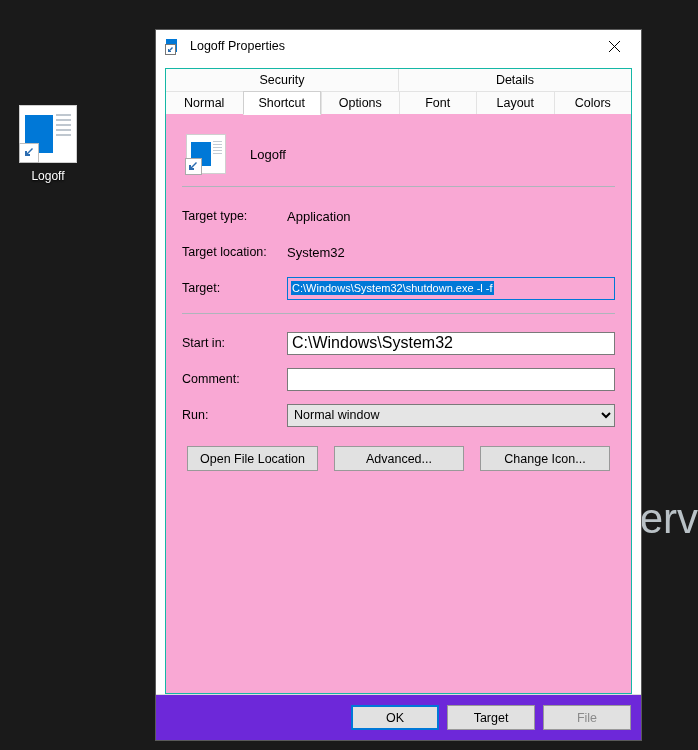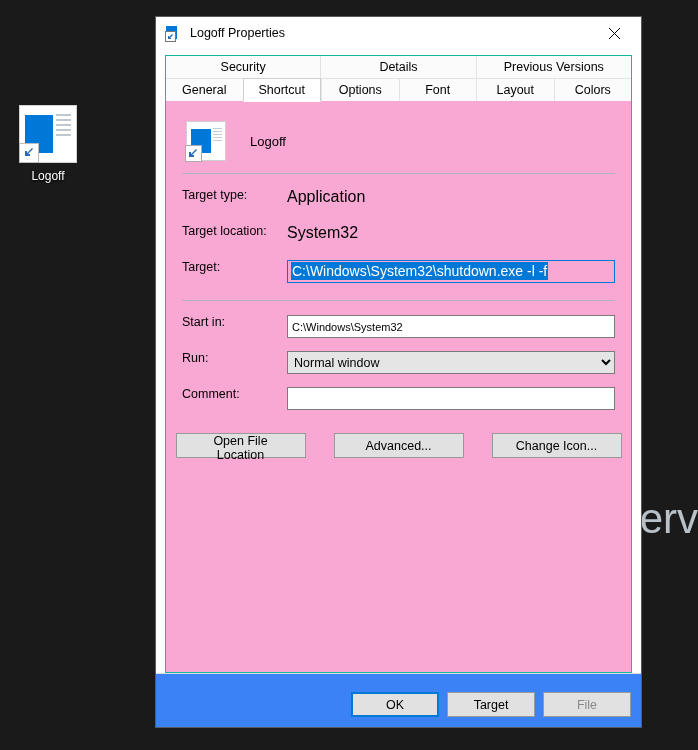--- a/index.html
+++ b/index.html
@@ -8,21 +8,21 @@
   
   .desk-icon{position:absolute;left:14px;top:105px;width:68px;text-align:center;color:#fff;font-size:12px}
   .desk-icon .tile{width:56px;height:56px;margin:0 auto 6px;background:#fff;position:relative;border:1px solid #d0d0d0}
   .desk-icon .tile .blue{position:absolute;left:5px;top:9px;width:28px;height:38px;background:#0078d7}
   .desk-icon .tile .lines{position:absolute;left:36px;top:8px;width:15px}
   .desk-icon .tile .lines div{height:2px;background:#bfc7cf;margin-bottom:3px}
   .desk-icon .tile .arrow{position:absolute;left:-1px;bottom:-1px;width:18px;height:18px;background:#fff;border:1px solid #bdbdbd}
   .desk-icon .tile .arrow svg{position:absolute;left:2px;top:2px}
   .desk-icon .label{text-shadow:0 1px 2px #000}
   
-  .dialog{position:absolute;left:155px;top:16px;width:485px;height:710px;background:#fff;border:1px solid #5a5a5a;display:flex;flex-direction:column}
+  .dialog{position:absolute;left:155px;top:29px;width:485px;height:710px;background:#fff;border:1px solid #5a5a5a;display:flex;flex-direction:column}
   .titlebar{display:flex;align-items:center;height:32px;padding:0 9px 0 10px;background:#fff}
   .titlebar .ticon{width:16px;height:16px;margin-right:8px;position:relative}
   .titlebar .ticon .b{position:absolute;left:0;top:1px;width:11px;height:13px;background:#0078d7}
   .titlebar .ticon .a{position:absolute;left:-1px;bottom:-1px;width:9px;height:9px;background:#fff;border:1px solid #777}
   .titlebar .ticon .a svg{position:absolute;left:1px;top:1px}
   .titlebar .title{font-size:12.5px;flex:1}
   .titlebar .close{width:36px;height:28px;display:flex;align-items:center;justify-content:center;cursor:pointer}
   .titlebar .close svg{width:11px;height:11px}
   .body{flex:1;padding:6px 9px 0 9px;display:flex;flex-direction:column}
   
@@ -37,31 +37,31 @@
   .pane{padding:14px 16px 14px 16px;flex:1}
   .hdr{display:flex;align-items:center;gap:24px;margin:6px 0 12px 4px}
   .hdr .bigicon{width:38px;height:38px;position:relative;background:#fff;border:1px solid #cfcfcf}
   .hdr .bigicon .b{position:absolute;left:4px;top:7px;width:20px;height:24px;background:#0078d7}
   .hdr .bigicon .l{position:absolute;left:26px;top:6px;width:9px}
   .hdr .bigicon .l div{height:1px;background:#c3cbd3;margin-bottom:2px}
   .hdr .bigicon .ar{position:absolute;left:-2px;bottom:-2px;width:15px;height:15px;background:#fff;border:1px solid #aaa}
   .hdr .bigicon .ar svg{position:absolute;left:1px;top:1px}
   .hdr .name{font-size:13px}
   hr{border:none;border-top:1px solid #aeb5bb;margin:10px 0 14px}
-  .row{display:flex;align-items:flex-start;min-height:30px;margin-bottom:6px}
+  .row{display:flex;align-items:center;min-height:30px;margin-bottom:6px}
   .row .lab{width:105px;font-size:12.5px}
-  .row .val{font-size:16px}
-  .row input[type=text]{flex:1;height:23px;border:1px solid #7a7a7a;padding:0 4px;font:inherit;font-size:11px;box-sizing:border-box}
-  .row .selected-text{flex:1;height:23px;border:1px solid #0078d7;padding:0 3px;font-size:14px;line-height:21px;box-sizing:border-box;overflow:hidden;white-space:nowrap}
+  .row .val{font-size:13px}
+  .row input[type=text]{flex:1;height:23px;border:1px solid #7a7a7a;padding:0 4px;font:inherit;font-size:16px;box-sizing:border-box}
+  .row .selected-text{flex:1;height:23px;border:1px solid #0078d7;padding:0 3px;font-size:11px;line-height:21px;box-sizing:border-box;overflow:hidden;white-space:nowrap}
   .row .selected-text span{background:#0078d7;color:#fff;padding:1px 1px}
   .row select{flex:1;height:23px;border:1px solid #7a7a7a;background:#e5e5e5;font:inherit;font-size:12.5px;padding:0 2px}
-  .btnrow{display:flex;gap:28px;justify-content:center;margin-top:16px}
+  .btnrow{display:flex;gap:16px;justify-content:center;margin-top:16px}
   .btnrow button,.footer button{height:25px;border:1px solid #999;background:#e1e1e1;font:inherit;font-size:12.5px;padding:0 12px;min-width:100px;cursor:pointer}
   .btnrow button{min-width:130px}
-  .footer{display:flex;justify-content:flex-end;gap:8px;padding:18px 10px 10px;background:#3b82f6;border-top:1px solid #dcdcdc}
+  .footer{display:flex;justify-content:flex-end;gap:8px;padding:10px 10px 10px;background:#6d28d9;border-top:1px solid #dcdcdc}
   .footer button{min-width:88px}
   .footer button.default{border:1px solid #0078d7;outline:1px solid #0078d7;outline-offset:-2px}
   .footer button.disabled{color:#8a8a8a;cursor:default}
 </style>
 </head>
 <body>
 
 <div class="desktop">
   <div class="bg-text">Serv</div>
 
@@ -101,24 +101,23 @@
           </svg>
       </div>
     </div>
 
     <div class="body">
       <div class="tabs">
         <div class="tabs-rows">
           <div class="tr">
             <div class="tab">Security</div>
             <div class="tab">Details</div>
-            <div class="tab">Previous Versions</div>
           </div>
           <div class="tr tab-row2">
-            <div class="tab">General</div>
+            <div class="tab">Normal</div>
             <div class="tab active">Shortcut</div>
             <div class="tab">Options</div>
             <div class="tab">Font</div>
             <div class="tab">Layout</div>
             <div class="tab">Colors</div>
           </div>
         </div>
 
         <div class="pane">
           <div class="hdr">
@@ -151,28 +150,28 @@
           <div class="row">
             <div class="lab">Target:</div>
             <div class="selected-text"><span>C:\Windows\System32\shutdown.exe -l -f</span></div>
           </div>
           <hr>
           <div class="row">
             <div class="lab">Start in:</div>
             <input type="text" value="C:\Windows\System32" style="">
           </div>
           <div class="row">
+            <div class="lab">Comment:</div>
+            <input type="text" value="" style="">
+          </div>
+          <div class="row">
             <div class="lab">Run:</div>
             <select>
               <option>Normal window</option>
             </select>
-          </div>
-          <div class="row">
-            <div class="lab">Comment:</div>
-            <input type="text" value="" style="">
           </div>
           <div class="btnrow">
             <button>Open File Location</button>
             <button>Advanced...</button>
             <button>Change Icon...</button>
           </div>
         </div>
       </div>
     </div>
 

